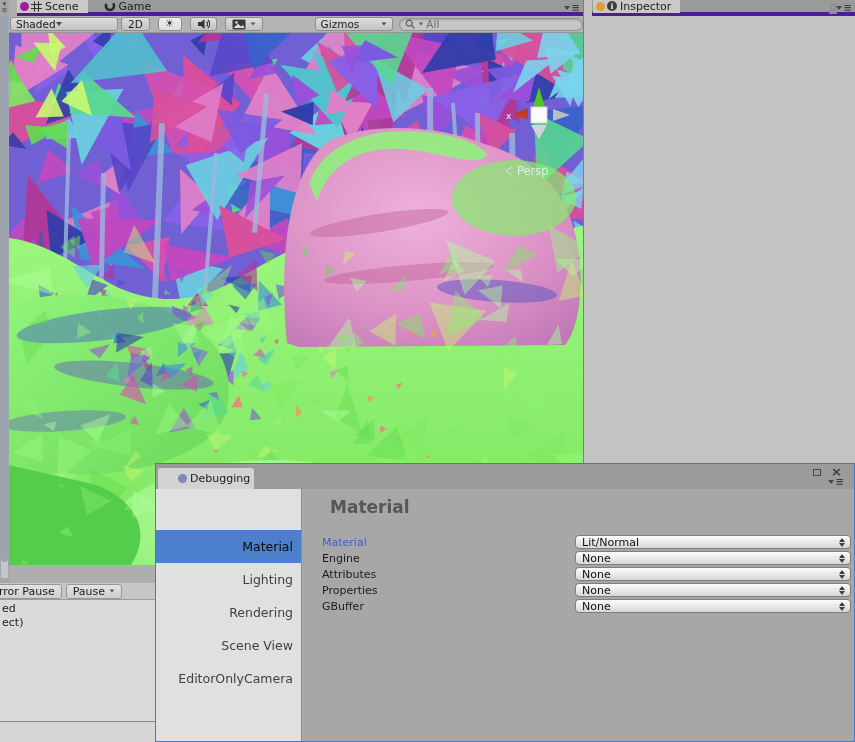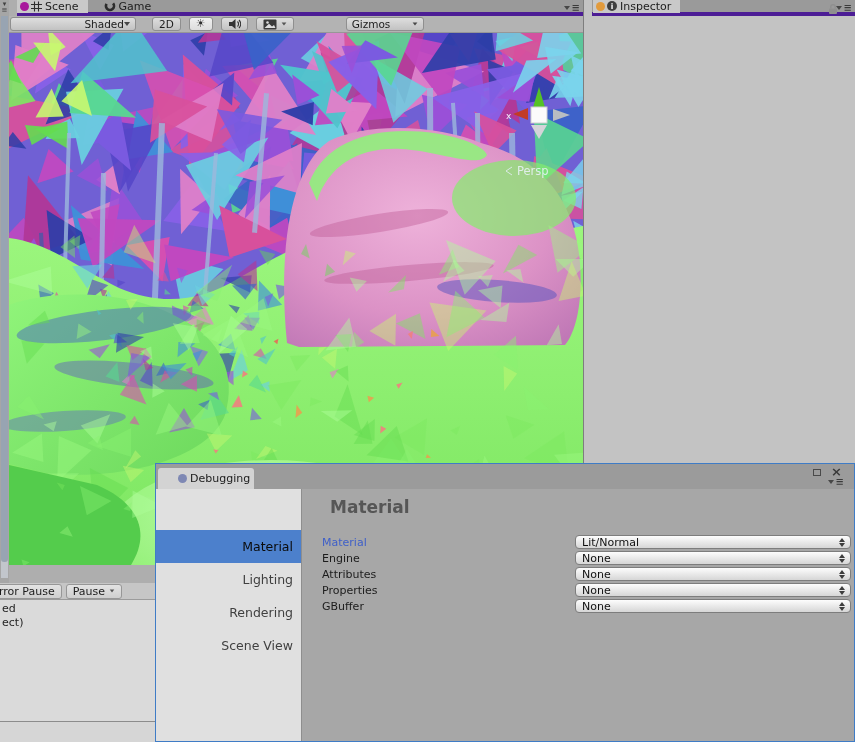--- a/index.html
+++ b/index.html
@@ -32,21 +32,21 @@
   #left-strip .track{position:absolute;left:1px;top:16px;width:7px;height:562px;background:#c2c6cc}
   #left-strip .thumb{position:absolute;left:1px;top:16px;width:7px;height:546px;
     background:#98a4b2;border-radius:0 0 3px 3px}
 
   
   #scene-panel{left:9px;top:0;width:574px;height:583px;background:#aeaeae}
   #scene-toolbar{position:absolute;left:0;top:16px;width:100%;height:17px;background:#b3b3b3;
     border-bottom:1px solid #979797;display:flex;align-items:center;padding-left:1px}
   .tb-dd,.tb-btn{height:14px;background:linear-gradient(#dedede,#c2c2c2);
     border:1px solid #8f8f8f;border-radius:3px;display:flex;align-items:center;font-size:10.5px;color:#1c1c1c}
-  .tb-dd.shaded{width:126px;padding:0 5px;justify-content:flex-end;margin-right:16px}
+  .tb-dd.shaded{width:126px;padding:0 5px;justify-content:flex-start;margin-right:3px}
   .tb-btn{padding:0 6px;margin-right:8px;justify-content:center}
   .tb-btn.active{background:linear-gradient(#f0f0f0,#dddddd)}
   .tb-btn .sun{font-size:11px;line-height:10px;color:#2e2e2e}
   .tb-dd.gizmos{margin-left:44px;padding:0 5px;gap:22px}
   .searchpill{width:216px;height:13px;margin-left:6px;border:1px solid #919191;border-radius:7px;
     background:#c6c6c6;box-shadow:inset 0 1px 2px rgba(0,0,0,.18);display:flex;align-items:center;
     padding:0 5px;gap:2px;color:#6e6e6e;font-size:10.5px}
   #scene-viewport{position:absolute;left:0;top:33px;width:574px;height:532px;overflow:hidden;background:#79d9e4}
   #scene-svg{display:block}
   .gizmo{position:absolute;left:470px;top:10px}
@@ -149,20 +149,28 @@
         <svg width="14" height="11">
           <rect x="0.5" y="0.5" width="13" height="10" fill="#3a3a3a" rx="1"></rect>
           <circle cx="4.5" cy="3.5" r="1.3" fill="#ddd"></circle>
           <path d="M1.5,9 L6,4.8 L9,7.5 L11,6 L12.5,9 Z" fill="#ddd"></path>
         </svg>
         <span class="tri-dn" style="border-top-color:#555;transform:scale(.8)"></span>
       </div>
       <div class="tb-dd gizmos">
         <span>Gizmos</span>
         <span class="tri-dn" style="transform:scale(.8)"></span>
+      </div>
+      <div class="searchpill">
+        <svg width="11" height="11">
+          <circle cx="4.2" cy="4.2" r="3" stroke="#5c5c5c" stroke-width="1.2" fill="none"></circle>
+          <line x1="6.5" y1="6.5" x2="9.5" y2="9.5" stroke="#5c5c5c" stroke-width="1.3"></line>
+        </svg>
+        <span class="tri-dn" style="transform:scale(.7);border-top-color:#5c5c5c"></span>
+        <span>All</span>
       </div>
     </div>
 
     <div id="scene-viewport">
       <svg id="scene-svg" viewBox="0 0 574 532" width="574" height="532">
         <defs>
           <linearGradient id="gGround" x1="0" y1="0" x2="0" y2="1">
             <stop offset="0" stop-color="#9cf67e"></stop>
               <stop offset="1" stop-color="#7ce660"></stop>
           </linearGradient>
@@ -802,20 +810,23 @@
         </div>
         <div class="side-item">
           <span>Lighting</span>
         </div>
         <div class="side-item">
           <span>Rendering</span>
         </div>
         <div class="side-item">
           <span>Scene View</span>
         </div>
+        <div class="side-item">
+          <span>EditorOnlyCamera</span>
+        </div>
       </div>
 
       <div id="dbg-main">
         <div id="dbg-heading">Material</div>
         <div id="dbg-rows">
           <div class="dbg-row">
             <span class="dbg-label" style="color: rgb(62, 95, 201);">Material</span>
             <div class="dbg-dd">
               <span>Lit/Normal</span>
               <span class="popup-arrows"></span>

